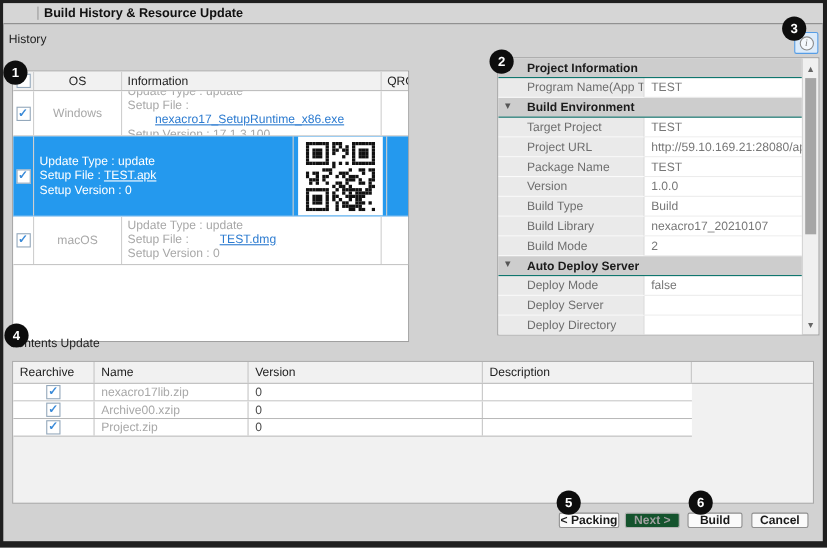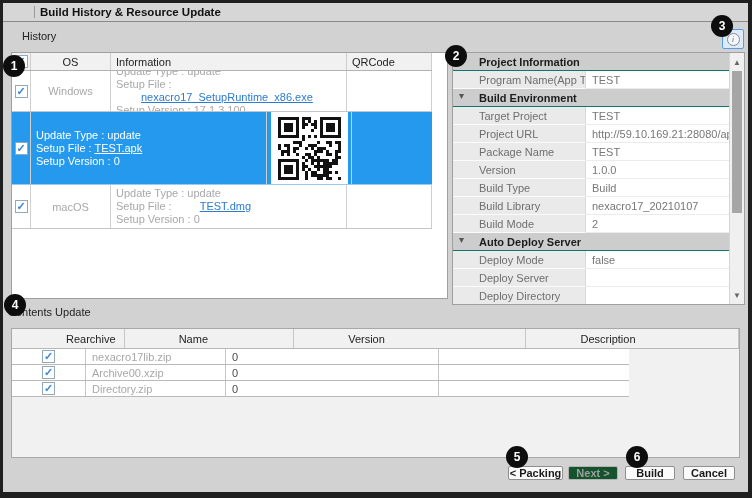--- a/index.html
+++ b/index.html
@@ -11,21 +11,21 @@
 
   
   .titlebar { position:absolute; left:3px; top:3px; right:4px; height:19px; background:#d6d6d6;
               border-bottom:1px solid #8a8a8a; display:flex; align-items:center; }
   .titlebar-text { font-weight:bold; font-size:11.5px; color:#111; padding-left:37px; }
   .titlebar-divider { position:absolute; left:31px; top:3px; bottom:3px; width:1px; background:#9a9a9a; }
 
   .section-label { position:absolute; color:#222; }
 
   
-  .history-table { position:absolute; left:11px; top:52px; width:437px; height:247px;
+  .history-table { position:absolute; left:11px; top:64px; width:361px; height:247px;
                    background:#fff; border:1px solid #a0a0a0; overflow:hidden; }
   .h-row { display:flex; width:420px; border-bottom:1px solid #c6c6c6; background:#fff; }
   .h-header { background:#f1f1f1; height:18px; border-bottom:1px solid #b2b2b2; }
   .h-cell { border-right:1px solid #cfcfcf; overflow:hidden; display:flex; align-items:center; }
   .col-cb  { width:19px; justify-content:center; }
   .col-os  { width:80px; justify-content:center; }
   .col-info{ width:236px; }
   .col-qr  { width:85px; justify-content:center; }
   .h-header .h-cell { color:#222; }
   .h-header .col-info, .h-header .col-qr { justify-content:flex-start; padding-left:5px; }
@@ -68,21 +68,21 @@
   .i-circle { width:13px; height:13px; border:1px solid #8a8a8a; border-radius:50%; color:#777;
               font-size:9px; font-style:italic; font-family:"Liberation Serif", serif;
               display:flex; align-items:center; justify-content:center; background:#f4f8fc; }
 
   
   .contents-panel { position:absolute; left:11px; top:328px; width:729px; height:130px;
                     background:#f1f1f1; border:1px solid #a8a8a8; overflow:hidden; }
   .c-header { display:flex; height:20px; background:#f1f1f1; border-bottom:1px solid #b7b7b7; }
   .c-cell { border-right:1px solid #c6c6c6; display:flex; align-items:center; padding-left:6px; overflow:hidden; }
   .cc-re  { width:74px; } .cc-name { width:140px; } .cc-ver { width:213px; } .cc-desc { width:190px; }
-  .c-header .c-cell { color:#222;margin-left:48px; }
+  .c-header .c-cell { color:#222; }
   .c-row { display:flex; height:16px; width:617px; background:#fff; border-bottom:1px solid #b9b9b9; }
   .c-row .cc-re { justify-content:center; padding-left:0; }
   .c-name-text { color:#a8a8a8; }
   .c-ver-text { color:#4a4a4a; }
 
   
   .btn { position:absolute; top:466px; height:14px; background:#fafafa; border:1px solid #8f8f8f;
          border-radius:2px; font-family:"Liberation Sans", sans-serif; font-size:11px; font-weight:bold;
          color:#1a1a1a; cursor:pointer; display:flex; align-items:center; justify-content:center; }
   .btn-packing { left:508px; width:55px; }
@@ -99,21 +99,21 @@
 <body>
 
 <div class="frame">
   <div class="dialog"></div>
 
   <div class="titlebar">
     <div class="titlebar-divider"></div>
     <div class="titlebar-text">Build History &amp; Resource Update</div>
   </div>
 
-  <div class="section-label" style="left:22px; top:30px;">History</div>
+  <div class="section-label" style="left:8px; top:30px;">History</div>
 
   <div class="history-table">
     <div class="h-row h-header">
       <div class="h-cell col-cb">
         <span class="checkbox">✓</span>
       </div>
       <div class="h-cell col-os">OS</div>
       <div class="h-cell col-info">Information</div>
       <div class="h-cell col-qr" style="border-right:1px solid #cfcfcf;">QRCode</div>
     </div>
@@ -480,21 +480,21 @@
           <span class="checkbox">✓</span>
         </div>
       <div class="c-cell cc-name c-name-text">Archive00.xzip</div>
       <div class="c-cell cc-ver c-ver-text">0</div>
       <div class="c-cell cc-desc" style="border-right:none;"></div>
     </div>
     <div class="c-row">
       <div class="c-cell cc-re">
           <span class="checkbox">✓</span>
         </div>
-      <div class="c-cell cc-name c-name-text">Directory.zip</div>
+      <div class="c-cell cc-name c-name-text">Project.zip</div>
       <div class="c-cell cc-ver c-ver-text">0</div>
       <div class="c-cell cc-desc" style="border-right:none;"></div>
     </div>
   </div>
 
   <button class="btn btn-packing">&lt; Packing</button>
   <button class="btn btn-next">Next &gt;</button>
   <button class="btn btn-build">Build</button>
   <button class="btn btn-cancel">Cancel</button>
 

